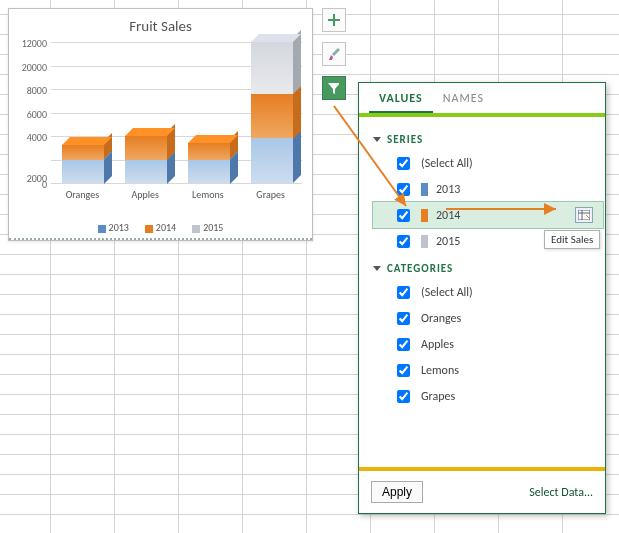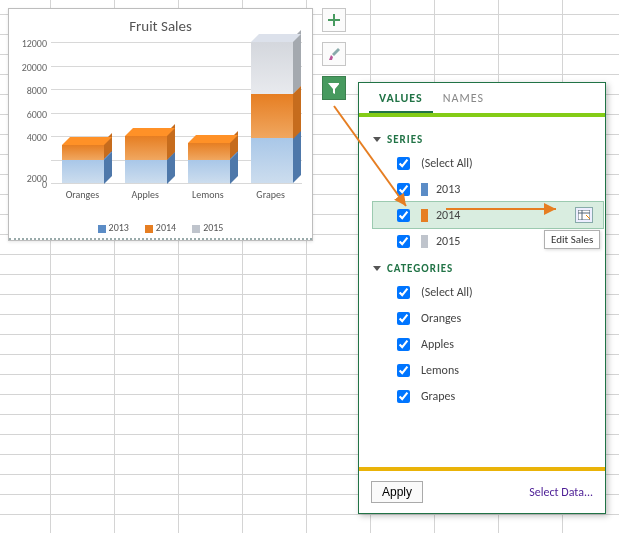--- a/index.html
+++ b/index.html
@@ -97,21 +97,21 @@
     cursor:pointer;
   }
   .tooltip {
     position:absolute; left:544px; top:230px;
     background:#fff; border:1px solid #b0b0b0; padding:2px 6px; font-size:11px; color:#333;
     box-shadow: 1px 1px 3px rgba(0,0,0,0.15);
   }
   .panel-footer { display:flex; justify-content:space-between; align-items:center;
     border-top:4px solid #eab308; padding:10px 12px; }
   .btn { border:1px solid #aaa; background:#fafafa; padding:3px 10px; font-size:12px; cursor:pointer;}
-  .link { color:#4c1d95; font-size:12px; cursor:pointer; }
+  .link { color:#14532d; font-size:12px; cursor:pointer; }
   
   .arrow { position:absolute; pointer-events:none; }
 </style>
 </head>
 <body>
 
 <div class="grid"></div>
 
 <div class="chart">
   <div class="chart-title">Fruit Sales</div>

